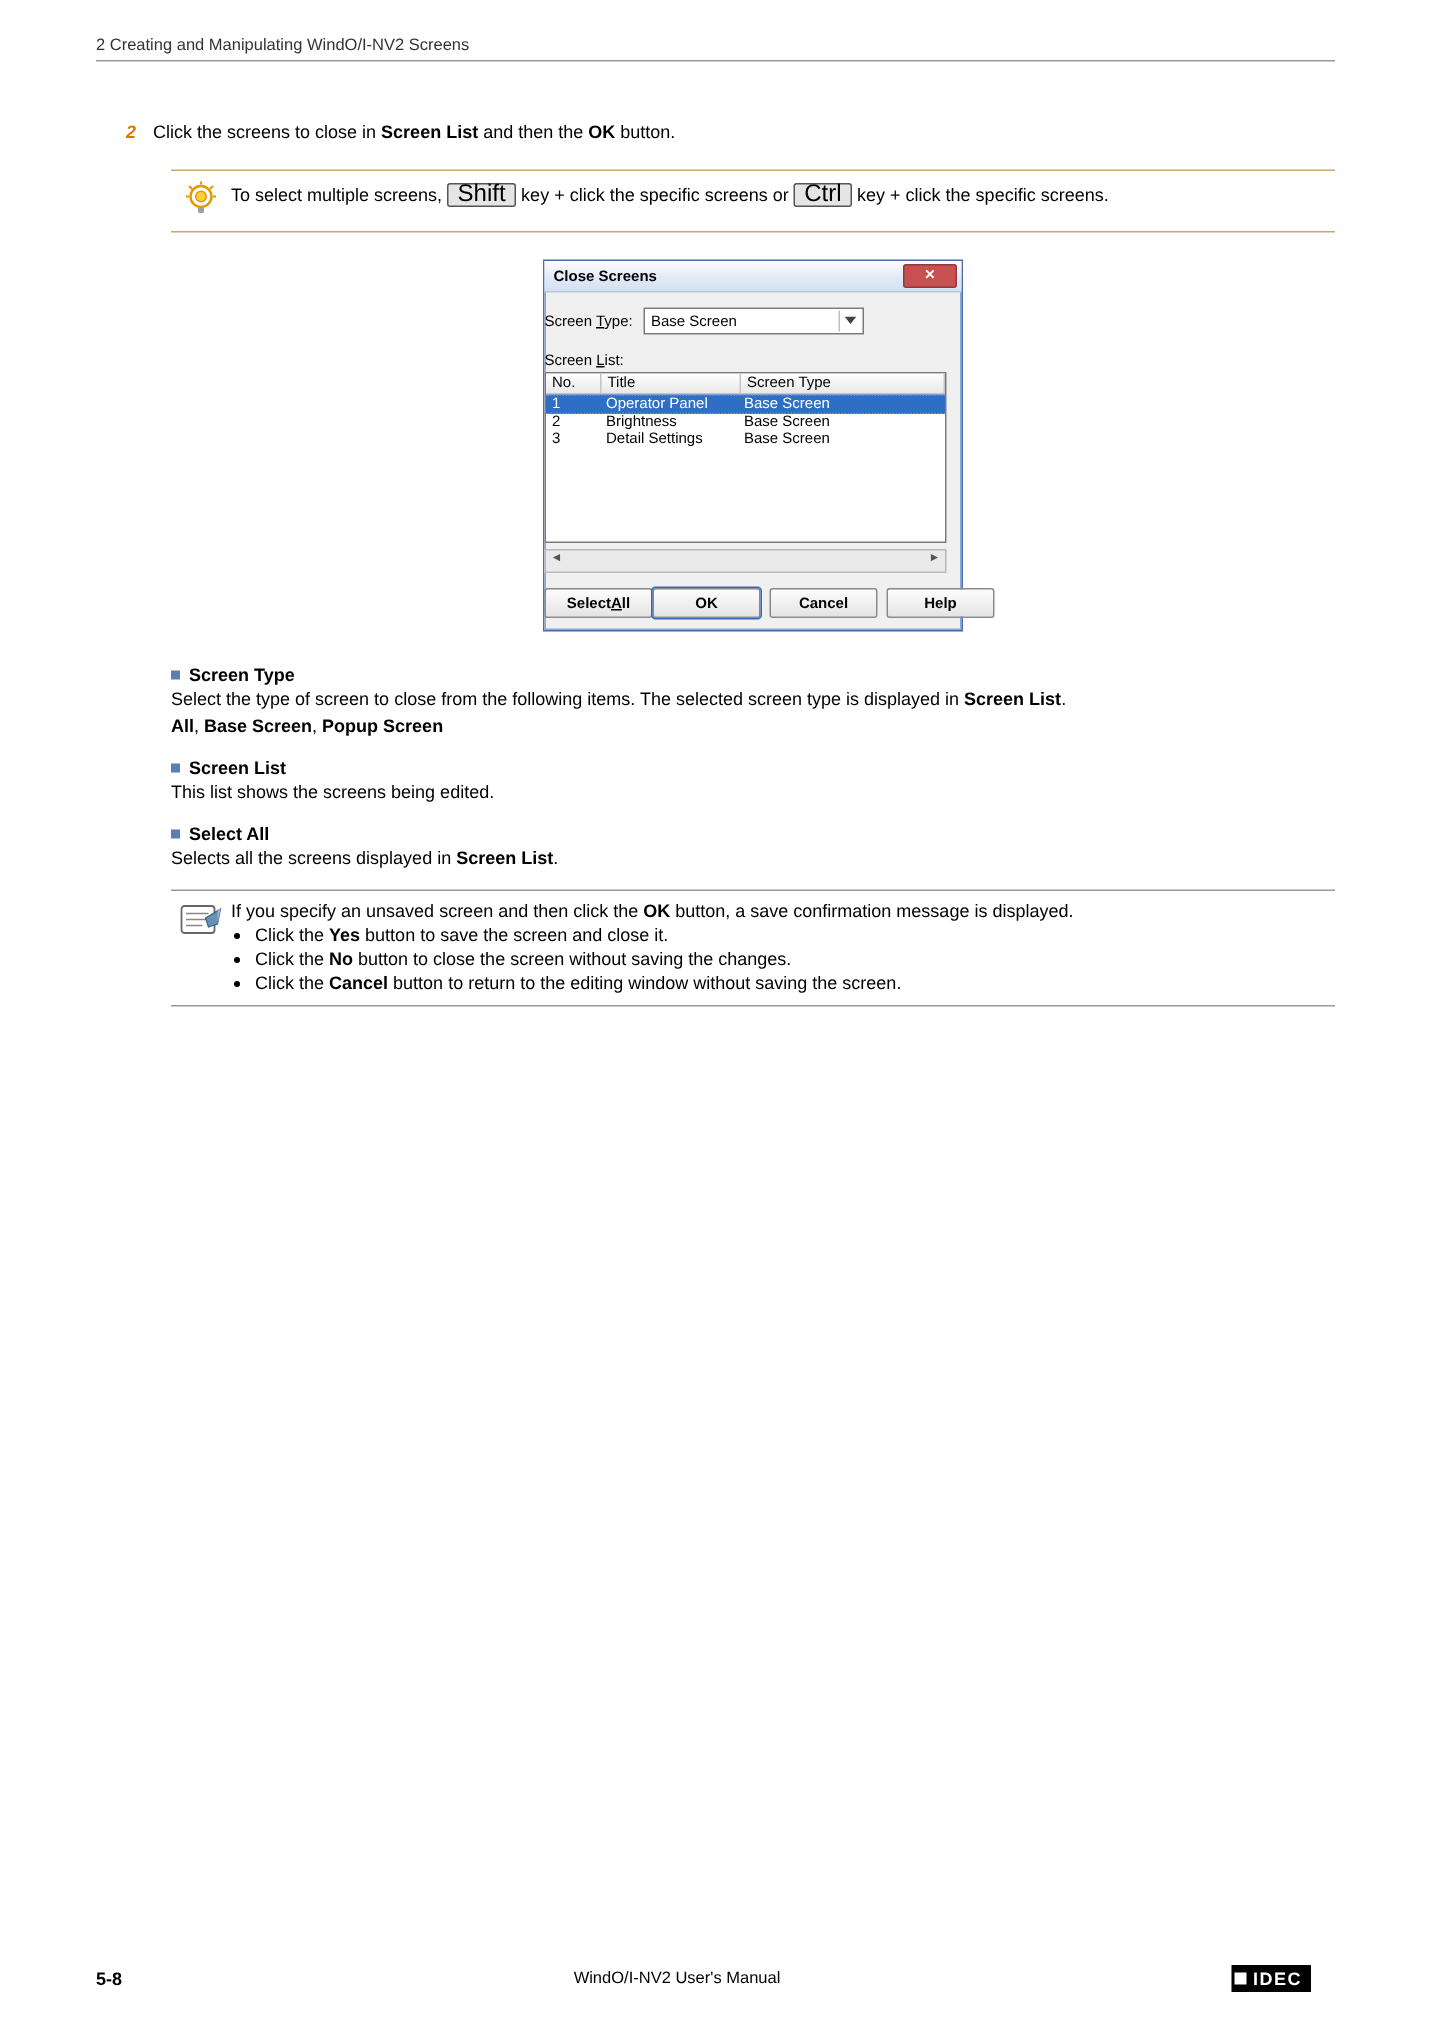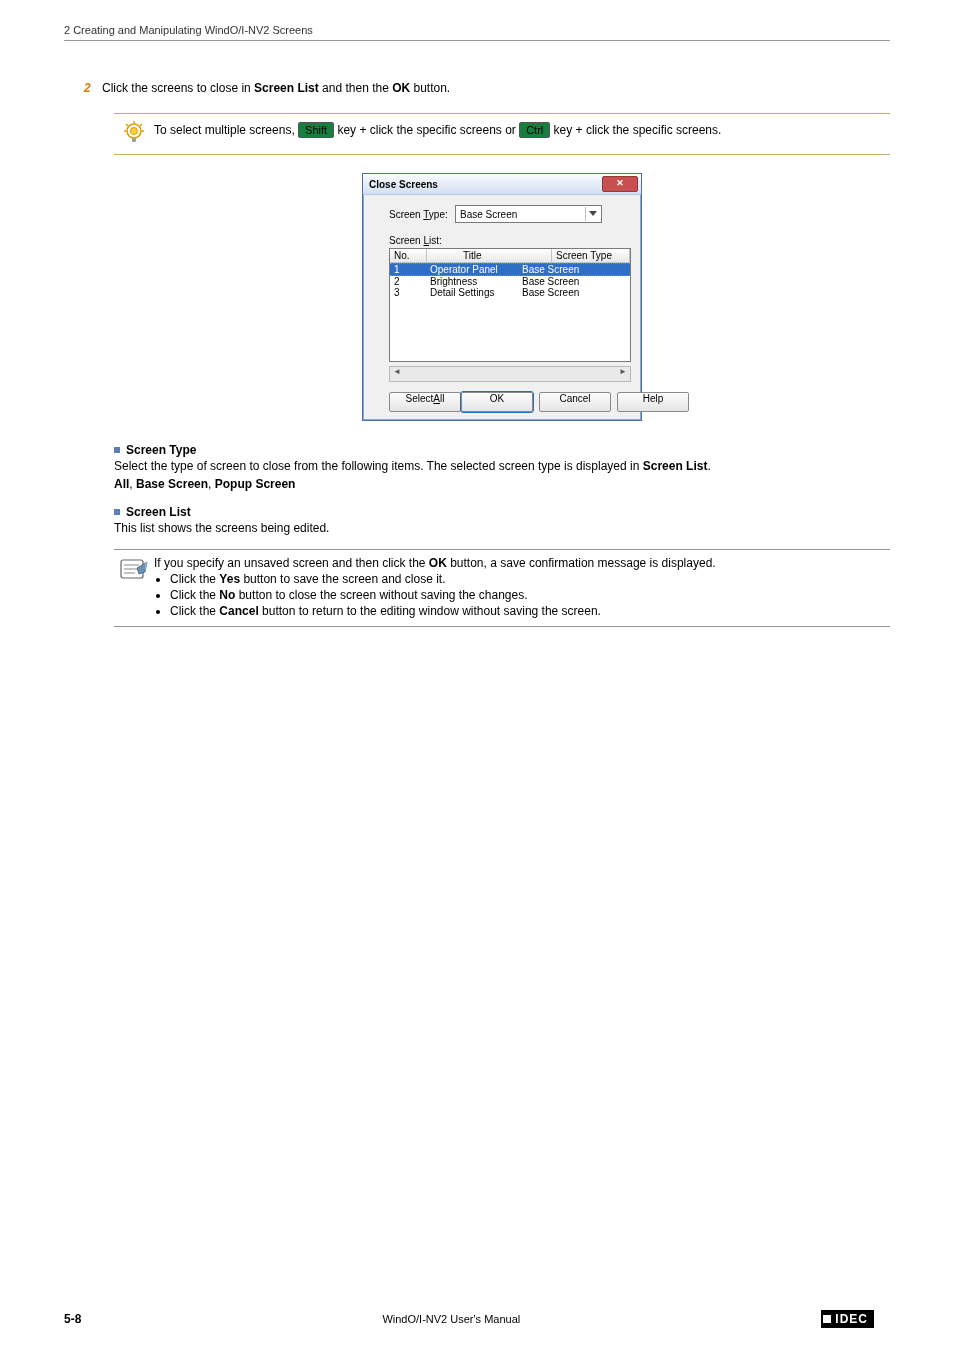--- a/index.html
+++ b/index.html
@@ -56,23 +56,23 @@
     flex: 1;
     padding-top: 2px;
   }
   .tip-icon svg { display: block; margin: 0 auto; }
   .keycap {
     display: inline-block;
     border: 1px solid #555;
     border-radius: 2px;
     padding: 0px 6px;
     font-family: Verdana, Arial, sans-serif;
-    font-size: 11px;
+    font-size: 16px;
     line-height: 14px;
-    background: #15803d;
+    background: #e5e5e5;
     vertical-align: baseline;
   }
   .dialog-wrap {
     display: flex;
     justify-content: center;
     margin-bottom: 22px;
     margin-left: 50px;
   }
   .dialog {
     width: 278px;
@@ -98,21 +98,21 @@
     margin-right: 3px;
     background: #c75050;
     border: 1px solid #923a3a;
     border-radius: 2px;
     color: #fff;
     text-align: center;
     font-size: 9px;
     line-height: 12px;
   }
   .dlg-body {
-    padding: 10px 10px 8px 26px;
+    padding: 10px 10px 8px 0;
   }
   .dlg-row { display: flex; align-items: center; margin-bottom: 12px; }
   .dlg-label { width: 66px; }
   .dlg-u { text-decoration: underline; }
   .dlg-select {
     flex: 1;
     border: 1px solid #7a7a7a;
     background: #fff;
     height: 16px;
     display: flex;
@@ -137,21 +137,21 @@
     display: flex;
     background: linear-gradient(#fff,#e8e8e8);
     border-bottom: 1px solid #c4c4c4;
     font-size: 10px;
   }
   .list-head > div {
     border-right: 1px solid #c4c4c4;
     padding: 1px 4px;
   }
   .lh-no { width: 28px; }
-  .lh-title { width: 84px; margin-left: 32px; }
+  .lh-title { width: 84px; }
   .lh-type { flex: 1; }
   .list-row {
     display: flex;
     font-size: 10px;
   }
   .list-row > div { padding: 0px 4px; }
   .lr-no { width: 28px; }
   .lr-title { width: 84px; }
   .lr-type { flex: 1; }
   .row-sel { background: #2e6fc5; color: #fff; border: 1px dotted #6090d0; border-left: none; border-right: none; }
@@ -169,23 +169,25 @@
     justify-content: space-between;
     align-items: center;
   }
   .dlg-btn {
     border: 1px solid #8a8a8a;
     background: linear-gradient(#fdfdfd,#e4e4e4);
     height: 18px;
     min-width: 58px;
     font-size: 10px;
     display: flex;
+    align-items: center;
     justify-content: center;
     padding: 0 6px;
     border-radius: 2px;
+    font-weight: bold;
   }
   .dlg-btn.default { outline: 1px solid #2d6bbf; }
   .btns-right { display: flex; gap: 6px; }
   .section {
     margin-left: 50px;
     margin-bottom: 14px;
   }
   .sec-head {
     display: flex;
     align-items: center;
@@ -342,20 +344,29 @@
   </div>
 
   <div class="section">
     <div class="sec-head">
         <span class="sq"></span>
         <span>Screen List</span>
       </div>
     <div class="sec-body">This list shows the screens being edited.</div>
   </div>
 
+  <div class="section">
+    <div class="sec-head">
+        <span class="sq"></span>
+        <span>Select All</span>
+      </div>
+    <div class="sec-body">
+      <span>Selects all the screens displayed in </span><b>Screen List</b><span>.</span>
+    </div>
+  </div>
 
   <div class="note-box">
     <div class="note-icon-cell">
       <span>
         <svg width="30" height="26" viewBox="0 0 30 26">
           <rect x="2" y="2" width="22" height="18" rx="2" fill="#fff" stroke="#666" stroke-width="1.2"></rect>
           <line x1="5" y1="7" x2="20" y2="7" stroke="#888" stroke-width="1"></line>
           <line x1="5" y1="11" x2="20" y2="11" stroke="#888" stroke-width="1"></line>
           <line x1="5" y1="15" x2="16" y2="15" stroke="#888" stroke-width="1"></line>
           <path d="M18 10 L28 4 L26 14 L20 16 Z" fill="#6a8fb5" stroke="#3a5f85" stroke-width="0.8"></path>

